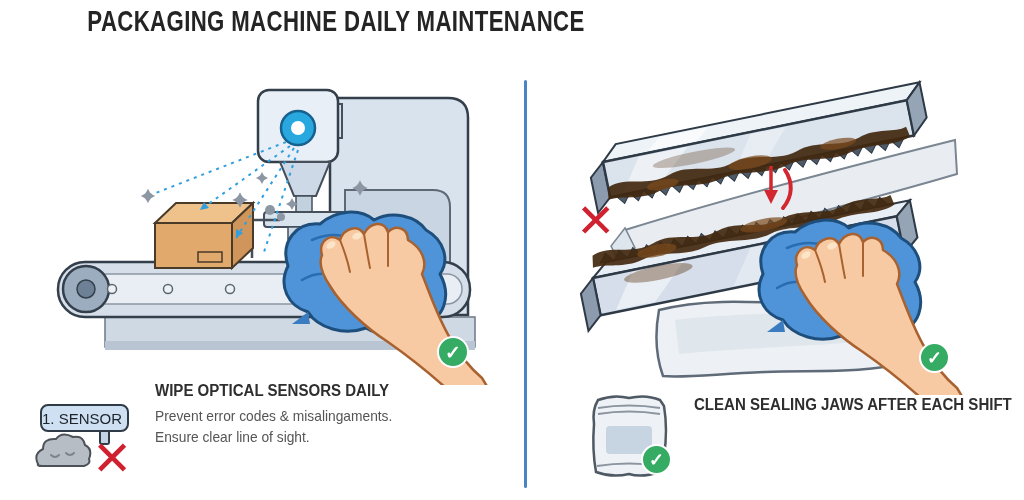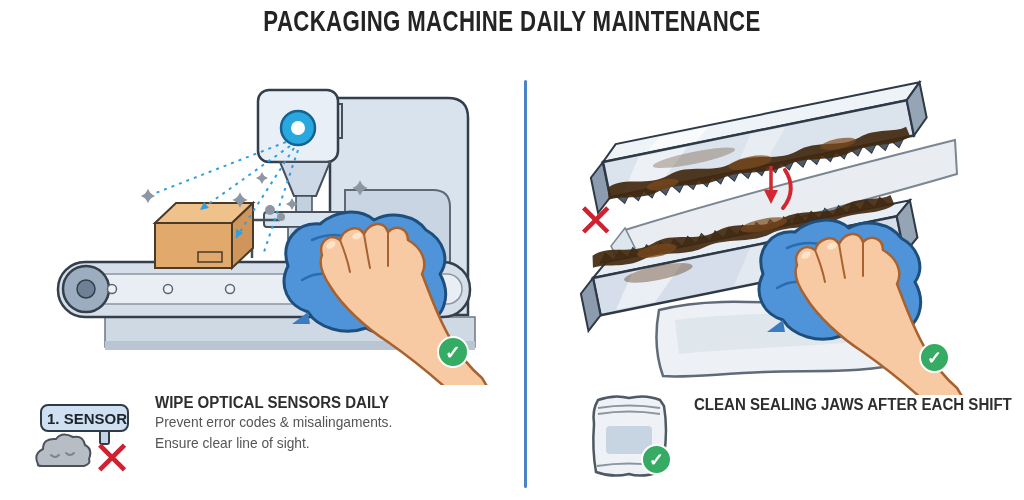--- a/index.html
+++ b/index.html
@@ -1,35 +1,35 @@
 <!DOCTYPE html>
 <html><head>
 <meta charset="utf-8">
 <style>
   html,body{margin:0;padding:0;background:#fff}
   .stage{position:relative;width:1024px;height:500px;background:#ffffff;overflow:hidden;
          font-family:"Liberation Sans",sans-serif;color:#262626}
-  .title-wrap{position:absolute;top:4px;left:0;width:100%;text-align:center}
+  .title-wrap{position:absolute;top:4px;left:0;width:100%;}
   .title{display:inline-block;font-size:30px;font-weight:800;color:#242424;
          transform:scaleX(.74);transform-origin:center;letter-spacing:.5px;white-space:nowrap}
   .divider{position:absolute;left:524px;top:80px;width:3px;height:408px;background:#4b84c4;border-radius:2px}
   .illu{position:absolute}
   .check-badge{position:absolute;border-radius:50%;background:#35ab63;color:#fff;
                display:flex;align-items:center;justify-content:center;
                font-weight:bold;border:2px solid #fff;box-sizing:border-box}
   .cross{position:absolute;color:#cf2130;font-weight:900;line-height:1;
          font-family:"DejaVu Sans","Liberation Sans",sans-serif}
   .caption-text{position:absolute;width:330px}
   .caption-heading{display:inline-block;font-size:16px;font-weight:bold;color:#2e2e2e;
                    transform:scaleX(.94);transform-origin:left;white-space:nowrap}
-  .caption-body{font-size:14.5px;color:#555;line-height:21px}
+  .caption-body{margin-top:6px;font-size:14.5px;color:#555;line-height:21px}
   .caption-body div{transform:scaleX(.95);transform-origin:left;white-space:nowrap}
   .badge{position:absolute;left:40px;top:404px;width:89px;height:28px;background:#cfe0f2;
          border:2.5px solid #2f3b47;border-radius:8px;display:flex;align-items:center;
-         justify-content:flex-end;font-weight:bold;font-size:15px;color:#1d242c;box-sizing:border-box}
+         justify-content:flex-start;font-weight:normal;font-size:15px;color:#1d242c;box-sizing:border-box}
   .badge-stem{position:absolute;left:99px;top:432px;width:11px;height:13px;background:#c2d4e6;
               border:2px solid #2f3b47;border-top:none;border-radius:0 0 3px 3px;box-sizing:border-box}
 </style>
 </head>
 <body>
 
 <div class="stage">
 
   <div class="title-wrap">
     <span class="title">PACKAGING MACHINE DAILY MAINTENANCE</span>
@@ -197,21 +197,21 @@
     <div class="badge">
       <span>1. SENSOR</span>
     </div>
     <div class="badge-stem"></div>
     <svg style="position:absolute;left:32px;top:430px" width="62" height="42" viewBox="0 0 62 42">
       <path d="M6,34 Q1,24 11,19 Q11,8 24,9 Q30,1 41,7 Q51,5 53,15 Q61,19 57,29 Q59,34 52,36 L10,36 Q5,36 6,34 Z" fill="#b7bdc5" stroke="#4d5258" stroke-width="2"></path>
       <path d="M19,25 q4,4 8,0 M34,23 q4,4 8,0" fill="none" stroke="#7d838b" stroke-width="2" stroke-linecap="round"></path>
     </svg>
     <div class="cross" style="left:92px;top:434px;font-size:48px">✕</div>
 
-    <div class="caption-text" style="left:155px;top:394px">
+    <div class="caption-text" style="left:155px;top:382px">
       <div class="caption-heading">WIPE OPTICAL SENSORS DAILY</div>
       <div class="caption-body">
         <div>Prevent error codes &amp; misalingaments.</div>
         <div>Ensure clear line of sight.</div>
       </div>
     </div>
   </div>
 
   <div>
     <svg style="position:absolute;left:584px;top:390px" width="90" height="92" viewBox="0 0 90 92">

